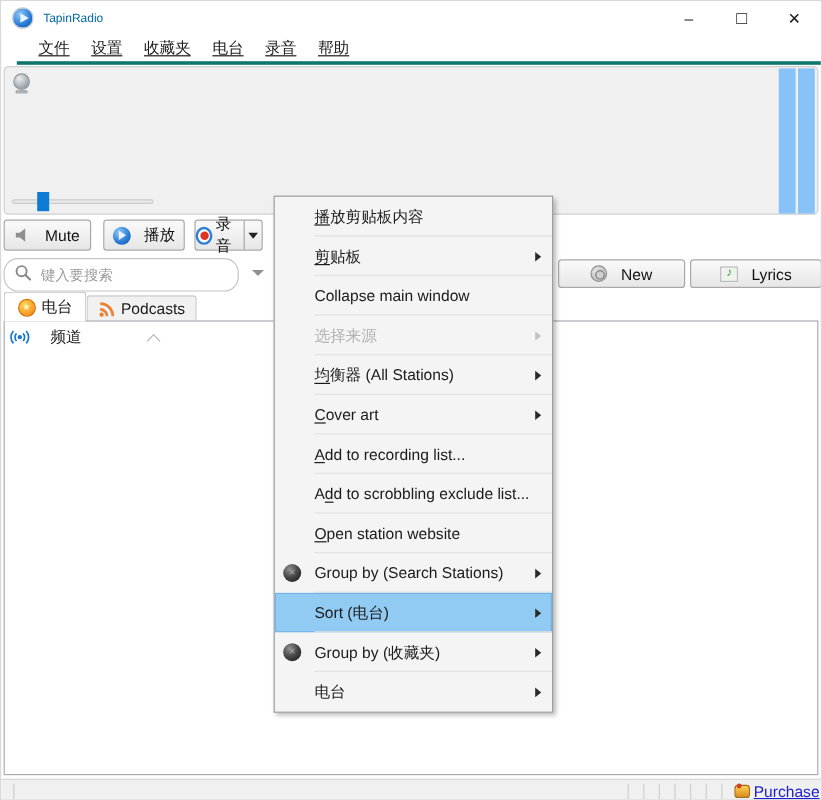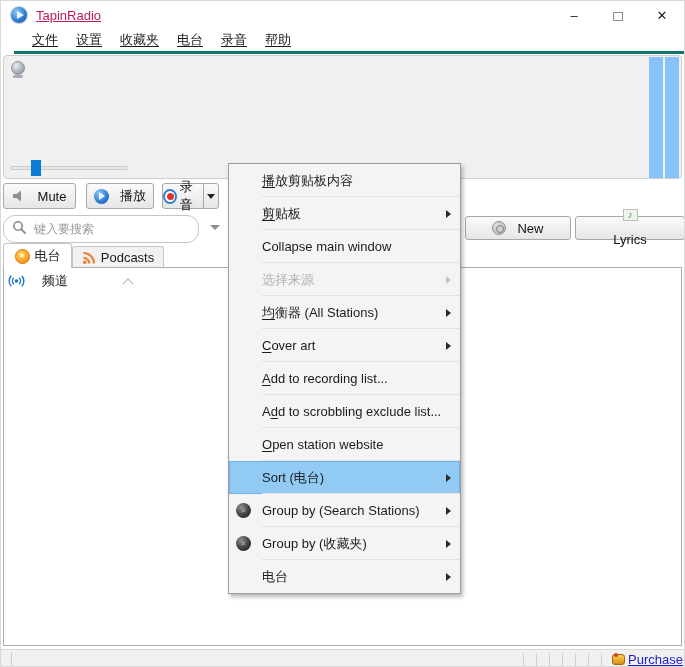--- a/index.html
+++ b/index.html
@@ -9,21 +9,21 @@
     font-family:"Liberation Sans", sans-serif; color:#1b1b1b;
     border:1px solid #d9d9d9;
   }
   
   .titlebar { position:absolute; left:0; top:0; width:100%; height:28px; display:flex; align-items:center; background:#fff; }
   .app-icon { position:relative; width:18px; height:18px; margin:0 8px 0 9px; border-radius:50%;
     background:radial-gradient(circle at 35% 30%, #8ec9f5 0%, #2e7fd6 55%, #0b4ea2 100%);
     border:1px solid #c3ccd6; }
   .app-icon::after { content:''; position:absolute; left:6px; top:4px;
     border-left:7px solid #eaf4ff; border-top:4px solid transparent; border-bottom:4px solid transparent; }
-  .title-text { font-size:13px; color:#be185d;text-decoration:underline; }
+  .title-text { font-size:10px; color:#0369a1; }
   .win-controls { margin-left:auto; display:flex; height:100%; }
   .win-btn { width:44px; height:100%; display:flex; align-items:center; justify-content:center;
     font-size:13px; color:#1a1a1a; cursor:default; }
   .win-btn.max { font-size:15px; }
   
   .menubar { position:absolute; left:0; top:28px; width:100%; height:25px; display:flex;
     align-items:center; padding-left:9px; background:#fff; border-bottom:3px solid #0f766e;margin-left:13px; }
   .menubar .mitem { font-size:13px; padding:2px 9px; text-decoration:underline; text-underline-offset:2px; cursor:default; }
   
   .top-panel { position:absolute; left:2px; top:54px; width:679px; height:124px;
@@ -63,21 +63,21 @@
   .search-wrap { position:absolute; left:2px; top:214px; width:196px; height:28px; }
   .search-input { width:100%; height:100%; border:1px solid #c6c6c6; border-radius:12px;
     padding:0 8px 0 30px; font-size:12px; color:#444; outline:none;
     font-family:"Liberation Sans", sans-serif; background:#fff; }
   .search-input::placeholder { color:#9a9a9a; }
   .mag { position:absolute; left:9px; top:5px; }
   .search-drop { position:absolute; left:205px; top:218px; width:18px; height:16px;
     display:flex; align-items:center; justify-content:center; cursor:default; }
   .btn-sm { height:24px; top:215px; }
   .btn-new { left:464px; width:106px; }
-  .btn-lyrics { left:574px; width:110px;flex-direction:column; }
+  .btn-lyrics { left:574px; width:110px; }
   .radio-icon { position:relative; width:14px; height:14px; border-radius:50%;
     background:radial-gradient(circle at 35% 30%, #e3e3e3, #b3b3b3); border:1px solid #8f8f8f; }
   .radio-icon::after { content:''; position:absolute; left:3px; top:3px; width:6px; height:6px;
     border-radius:50%; border:1px solid #7e7e7e; background:#cfcfcf; }
   .note-icon { width:15px; height:13px; background:#eef3ee; border:1px solid #bdbdbd;
     display:flex; align-items:center; justify-content:center; }
   .note-icon::after { content:'♪'; font-size:10px; color:#3f9b3f; line-height:1; }
   
   .tab { position:absolute; display:flex; align-items:center; justify-content:center; gap:5px;
     font-size:13px; border:1px solid #c4c4c4; border-bottom:none; border-radius:3px 3px 0 0; cursor:default; }
@@ -246,27 +246,27 @@
     </li>
     <li class="sep">
       <span class="cm-label"><span></span><u>A</u><span>dd to recording list...</span></span>
     </li>
     <li class="sep">
       <span class="cm-label"><span>A</span><u>d</u><span>d to scrobbling exclude list...</span></span>
     </li>
     <li class="sep">
       <span class="cm-label"><span></span><u>O</u><span>pen station website</span></span>
     </li>
+    <li class="sep">
+      <span class="orb"></span>
+      <span class="cm-label"><span></span><u></u><span>Group by (Search Stations)</span></span>
+      <span class="cm-arrow"></span>
+    </li>
     <li class="sep hl">
       <span class="cm-label"><span></span><u></u><span>Sort (电台)</span></span>
-      <span class="cm-arrow"></span>
-    </li>
-    <li class="sep">
-      <span class="orb"></span>
-      <span class="cm-label"><span></span><u></u><span>Group by (Search Stations)</span></span>
       <span class="cm-arrow"></span>
     </li>
     <li class="sep">
       <span class="orb"></span>
       <span class="cm-label"><span></span><u></u><span>Group by (收藏夹)</span></span>
       <span class="cm-arrow"></span>
     </li>
     <li>
       <span class="cm-label"><span></span><u></u><span>电台</span></span>
       <span class="cm-arrow"></span>

